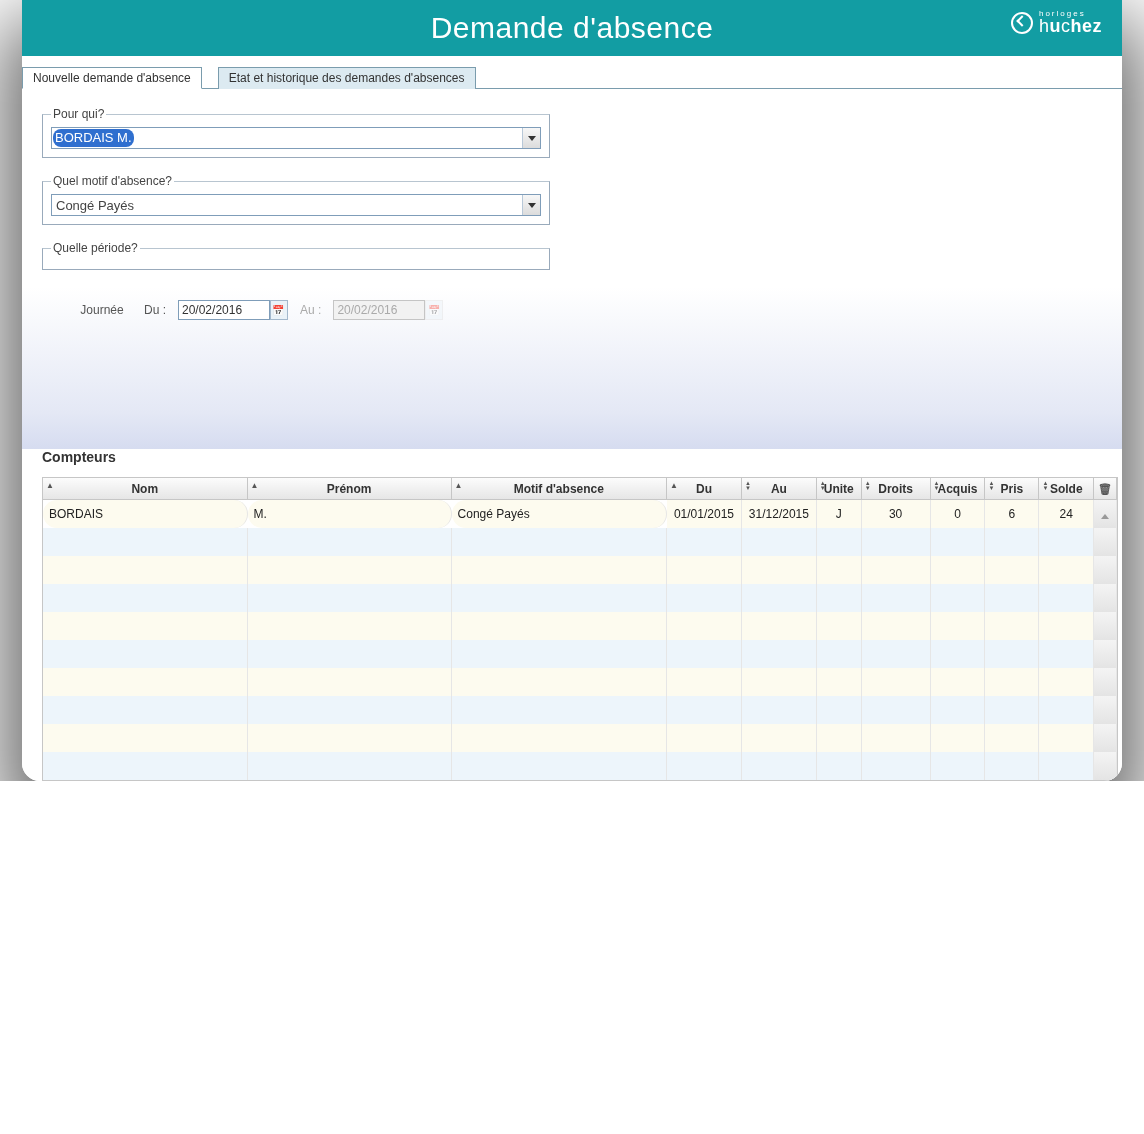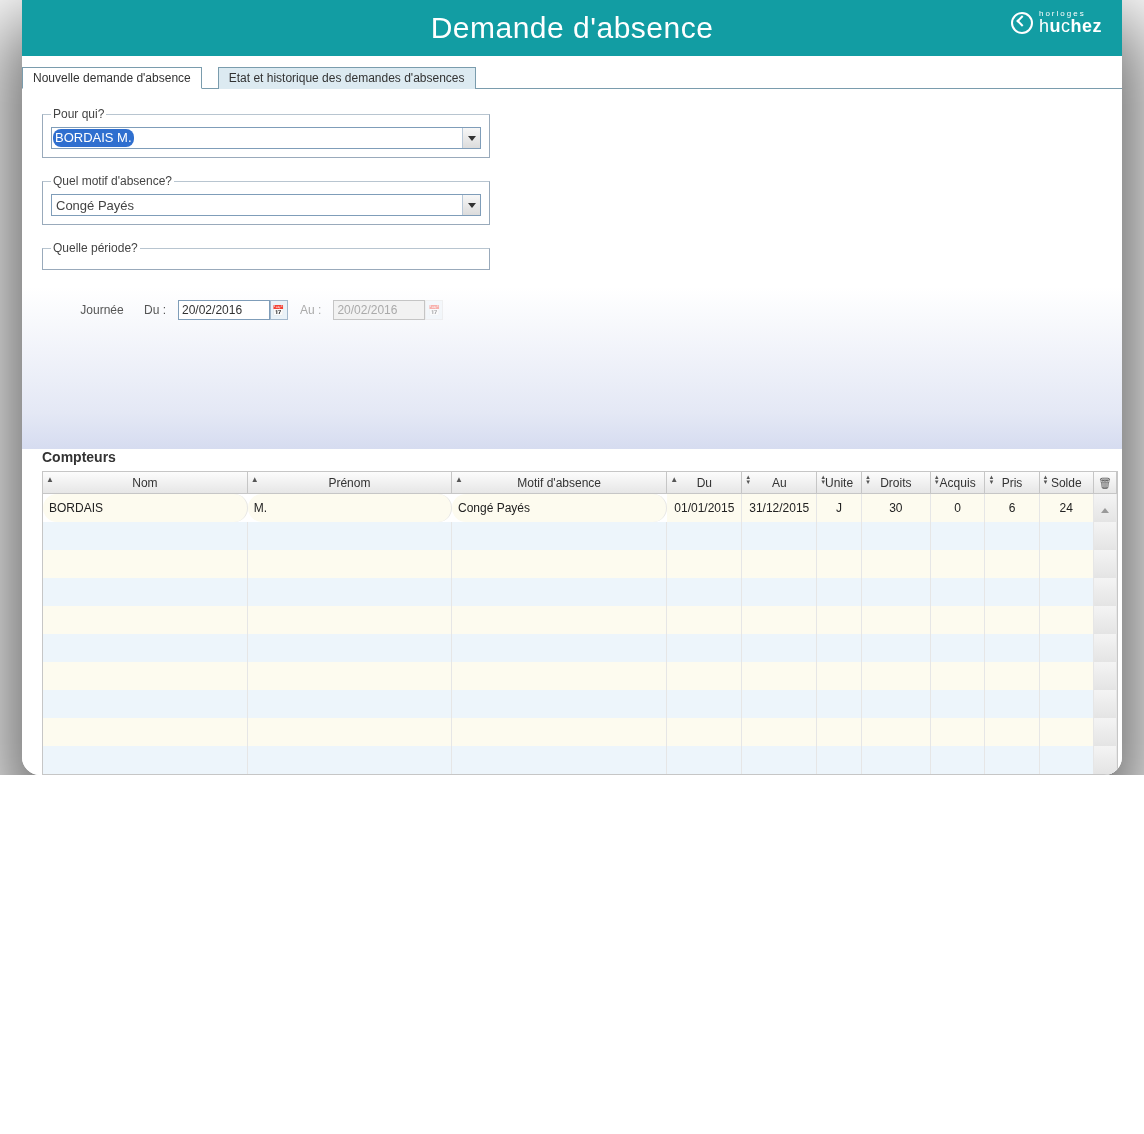--- a/index.html
+++ b/index.html
@@ -89,21 +89,21 @@
 
   
   .form-area {
     padding: 18px 20px 10px 20px;
     background: linear-gradient(to bottom, #ffffff 0%, #ffffff 55%, #e4e8f5 90%, #d6dcf0 100%);
     min-height: 360px;
   }
   fieldset {
     border: 1px solid #9ab;
     border-top-color:#b8c5d0;
-    width: 448px;
+    width: 508px;
     padding: 6px 8px 8px 8px;
     margin-bottom: 16px;
     font-size: 12px;
     color: #444;
   }
   fieldset legend {
     font-size: 12px;
     color: #444;
     padding: 0 2px;
   }
@@ -156,33 +156,33 @@
   .cal-btn {
     width:18px;height:20px;border:1px solid #a3b8cc;background:#eaf2f8;display:flex;align-items:center;justify-content:center;font-size:10px;color:#4472a8;
   }
   .cal-btn.disabled{opacity:0.4;border-color:#ddd;}
   .lbl-au { color:#aaa; }
 
   
   .compteurs {
     padding: 0 4px 0 20px;
   }
-  .compteurs-title { font-size:14px; font-weight:bold; color:#333; margin-bottom:6px; }
+  .compteurs-title { font-size:14px; font-weight:bold; color:#333; margin-bottom:12px; }
   .table {
     border:1px solid #c6c6c6;
     width:100%;
     border-spacing:0;
     font-size:12px;
   }
   .table th {
     background:linear-gradient(#fcfcfc,#e6e6e6);
     border-right:1px solid #c6c6c6;
     border-bottom:1px solid #c6c6c6;
     height:22px;
-    font-weight:normal;
+    font-weight:bold;
     color:#333;
     position:relative;
     font-size:12px;
     white-space:nowrap;
     padding:0 4px;
   }
   .sort-ic {
     position:absolute; left:3px; top:3px; font-size:8px; color:#555;
   }
   .sort-ic.both::before{content:'▲';display:block;font-size:6px;line-height:5px;}

